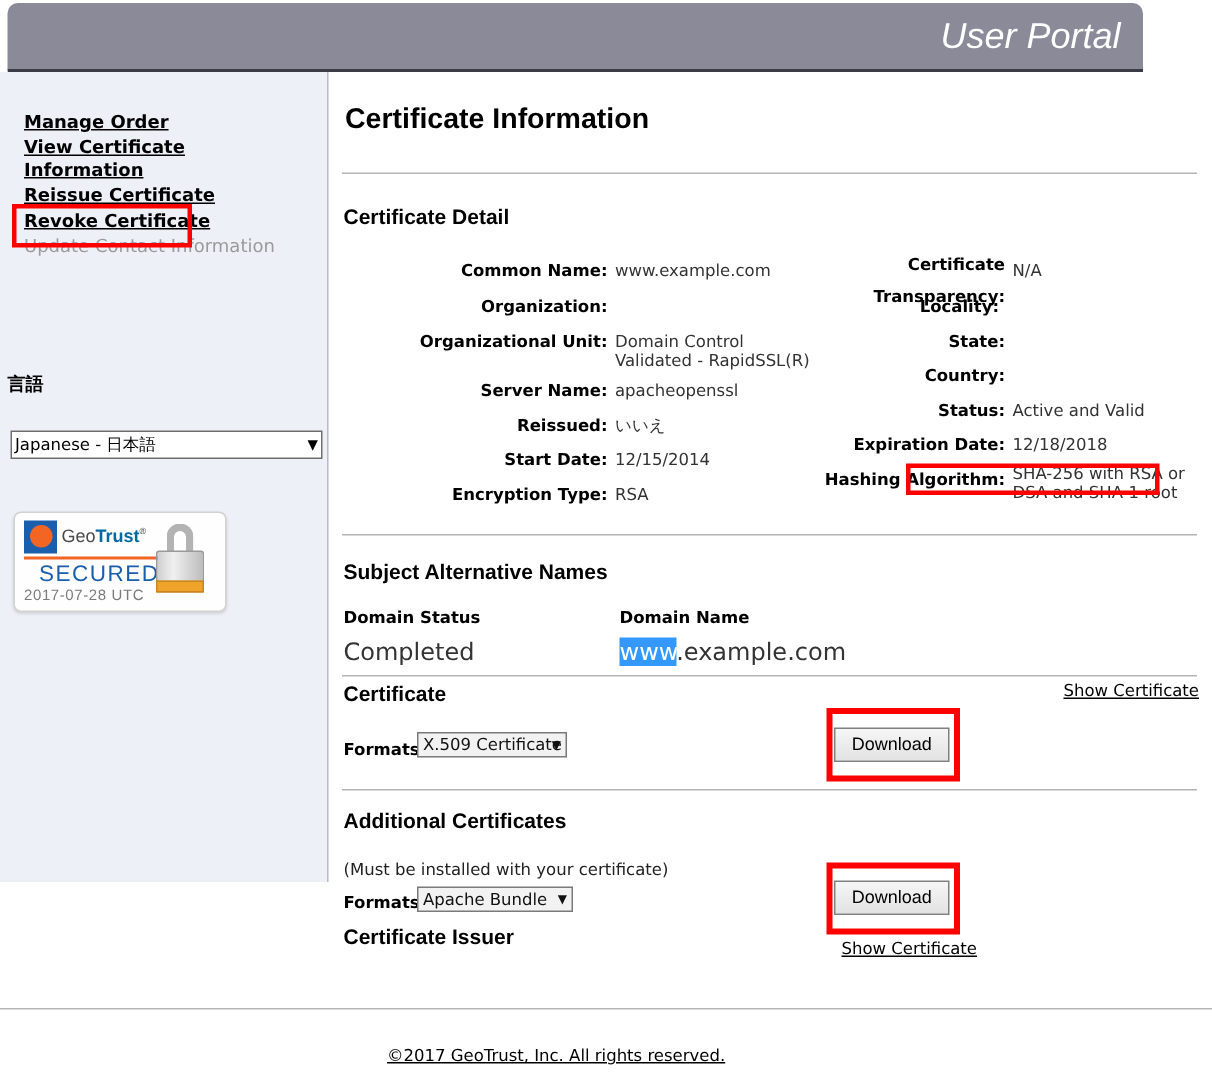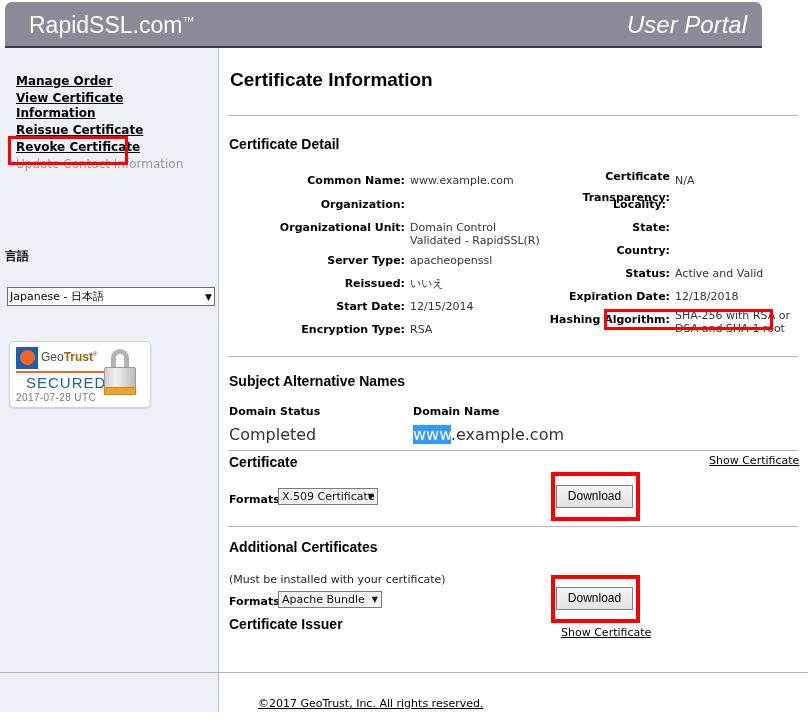--- a/index.html
+++ b/index.html
@@ -52,21 +52,21 @@
     color: #ffffff;
     font-family: "Liberation Sans", sans-serif;
   }
 
   
   #sidebar {
     position: absolute;
     left: 0px;
     top: 48px;
     width: 219px;
-    height: 664px;
+    height: 540px;
     background: #eef0f7;
     border-right: 1px solid #b9bcc8;
     box-sizing: border-box;
     text-decoration: underline;
   }
   .nav-list {
     position: absolute;
     left: 16px;
     top: 26px;
     width: 190px;
@@ -167,21 +167,21 @@
     transform: rotate(45deg);
   }
   #seal-brand {
     position: absolute;
     left: 31px;
     top: 8px;
     font-size: 12px;
     color: #4a4a4a;
     font-family: "Liberation Sans", sans-serif;
   }
-  #seal-brand b { color: #a16207; }
+  #seal-brand b { color: #0369a1; }
   #seal-rule {
     position: absolute;
     left: 6px;
     top: 29px;
     width: 90px;
     height: 2px;
     background: #f26522;
   }
   #seal-secured {
     position: absolute;
@@ -387,21 +387,20 @@
     font-size: 11px;
     color: #000;
     text-decoration: underline;
     cursor: pointer;
   }
 </style>
 </head>
 <body>
 
 <div id="header-bar">
-  <div id="brand"><span>RapidSSL.com</span><span class="tm">™</span></div>
   <div id="portal-title">User Portal</div>
 </div>
 
 <div id="sidebar">
   <div class="nav-list">
     <a class="nav-item">Manage Order</a>
     <a class="nav-item multiline">View Certificate Information</a>
     <a class="nav-item">Reissue Certificate</a>
     <a class="nav-item">Revoke Certificate</a>
     <span class="nav-item disabled">Update Contact Information</span>
@@ -441,21 +440,21 @@
 
   <div class="det-lab" style="left:10px;top:126px;width:175px">Common Name:</div>
   <div class="det-val" style="left:190px;top:126px">www.example.com</div>
 
   <div class="det-lab" style="left:10px;top:150px;width:175px">Organization:</div>
   <div class="det-val" style="left:190px;top:150px"></div>
 
   <div class="det-lab" style="left:10px;top:173px;width:175px">Organizational Unit:</div>
   <div class="det-val" style="left:190px;top:173px;width:135px">Domain Control Validated - RapidSSL(R)</div>
 
-  <div class="det-lab" style="left:10px;top:206px;width:175px">Server Type:</div>
+  <div class="det-lab" style="left:10px;top:206px;width:175px">Server Name:</div>
   <div class="det-val" style="left:190px;top:206px">apacheopenssl</div>
 
   <div class="det-lab" style="left:10px;top:229px;width:175px">Reissued:</div>
   <div class="det-val" style="left:190px;top:229px">いいえ</div>
 
   <div class="det-lab" style="left:10px;top:252px;width:175px">Start Date:</div>
   <div class="det-val" style="left:190px;top:252px">12/15/2014</div>
 
   <div class="det-lab" style="left:10px;top:275px;width:175px">Encryption Type:</div>
   <div class="det-val" style="left:190px;top:275px">RSA</div>

